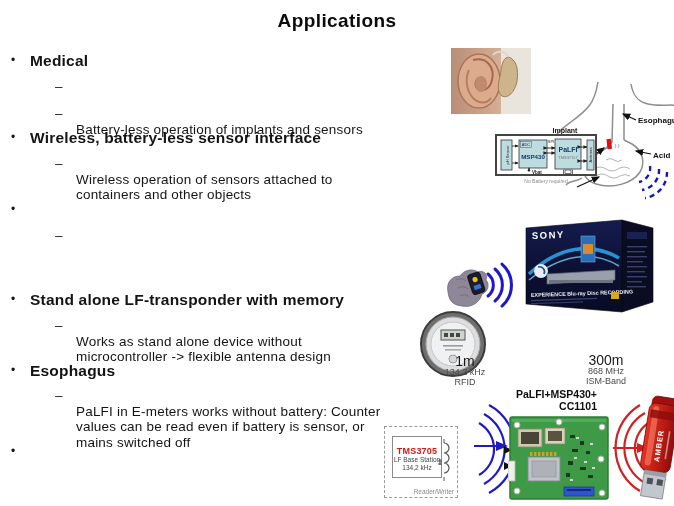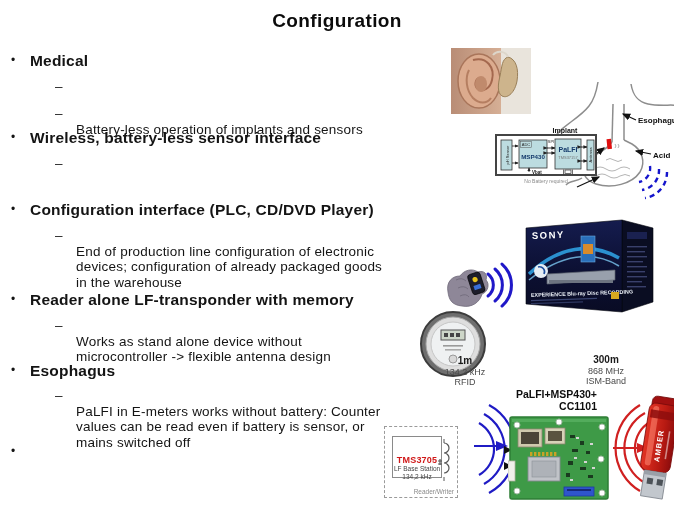--- a/index.html
+++ b/index.html
@@ -8,66 +8,65 @@
   .title{position:absolute;top:10px;left:0;right:0;margin:0;text-align:center;
          font-size:19px;font-weight:bold;letter-spacing:.4px;color:#0b0b0b;}
   .item{position:absolute;}
   .main{left:8px;padding-left:22px;font-weight:bold;font-size:15.5px;letter-spacing:.2px;white-space:nowrap;}
   .main .mk{position:absolute;left:3px;top:1px;font-size:12px;font-weight:normal;}
   .sub{left:55px;padding-left:21px;font-size:13.5px;line-height:15.5px;letter-spacing:.2px;
        width:400px;white-space:pre-line;}
   .sub .mk{position:absolute;left:0;top:0;}
   .fig{position:absolute;margin-left:16px;}
   .freq{position:absolute;text-align:center;color:#4a4a4a;font-size:9px;line-height:10.5px;}
-  .freq .rng{font-weight:bold;color:#1a1a1a;font-size:10px;}
+  .freq .rng{font-weight:normal;color:#1a1a1a;font-size:14px;}
   .board-label{position:absolute;left:487px;top:389px;width:110px;text-align:right;
        font-weight:bold;font-size:10.5px;line-height:11.5px;white-space:pre-line;color:#0d0d0d;}
   .reader{position:absolute;left:384px;top:426px;width:74px;height:72px;
        border:1.5px dashed #9a9a9a;background:#fff;box-sizing:border-box;}
   .reader .inner{position:absolute;left:7px;top:9px;width:50px;height:42px;border:1px solid #8a8a8a;
        background:#fff;text-align:center;box-sizing:border-box;}
-  .reader .chip{margin-top:18px;font-weight:bold;font-size:9px;color:#d01818;letter-spacing:.2px;}
+  .reader .chip{margin-top:9px;font-weight:bold;font-size:9px;color:#d01818;letter-spacing:.2px;}
   .reader .sm{font-size:6.5px;color:#444;line-height:8px;}
   .reader .rw{position:absolute;right:3px;bottom:2px;font-size:6.5px;color:#8a8a8a;}
 </style>
 </head>
 <body>
 
 <div class="slide">
 
-  <h1 class="title">Configuration</h1>
+  <h1 class="title">Applications</h1>
 
   <div class="item main" style="top:52px">
     <span class="mk">•</span><span>Medical</span>
   </div>
   <div class="item sub" style="top:79px">
     <span class="mk">–</span>
   </div>
   <div class="item sub" style="top:106px">
     <span class="mk">–</span><span>Battery-less operation of implants and sensors</span>
   </div>
 
   <div class="item main" style="top:129px">
     <span class="mk">•</span><span>Wireless,  battery-less sensor interface</span>
   </div>
   <div class="item sub" style="top:156px">
+    <span class="mk">–</span><span>Wireless operation of sensors attached to
+containers and other objects</span>
+  </div>
+
+  <div class="item main" style="top:201px">
+    <span class="mk">•</span>
+  </div>
+  <div class="item sub" style="top:228px">
     <span class="mk">–</span>
   </div>
 
-  <div class="item main" style="top:201px">
-    <span class="mk">•</span><span>Configuration interface (PLC, CD/DVD Player)</span>
-  </div>
-  <div class="item sub" style="top:228px">
-    <span class="mk">–</span><span>End of production line configuration of electronic
-devices; configuration of already packaged goods
-in the warehouse</span>
-  </div>
-
   <div class="item main" style="top:291px">
-    <span class="mk">•</span><span>Reader alone LF-transponder with memory</span>
+    <span class="mk">•</span><span>Stand alone LF-transponder with memory</span>
   </div>
   <div class="item sub" style="top:318px">
     <span class="mk">–</span><span>Works as stand alone device without
 microcontroller -&gt; flexible antenna design</span>
   </div>
 
   <div class="item main" style="top:362px">
     <span class="mk">•</span><span>Esophagus</span>
   </div>
   <div class="item sub" style="top:388px">

